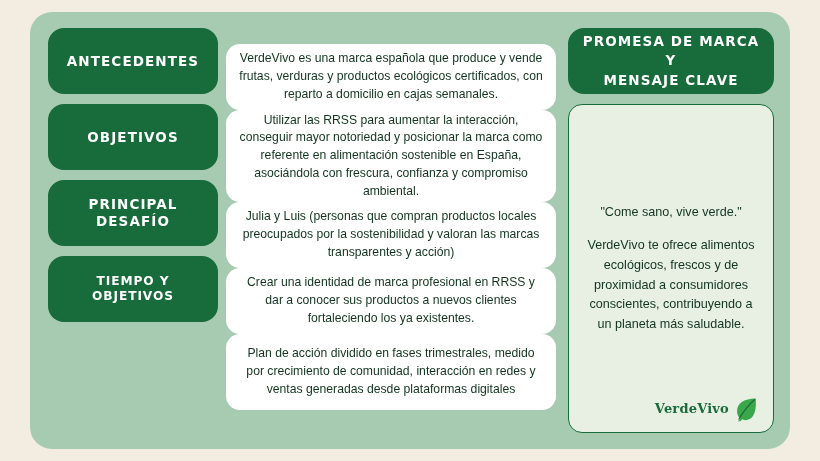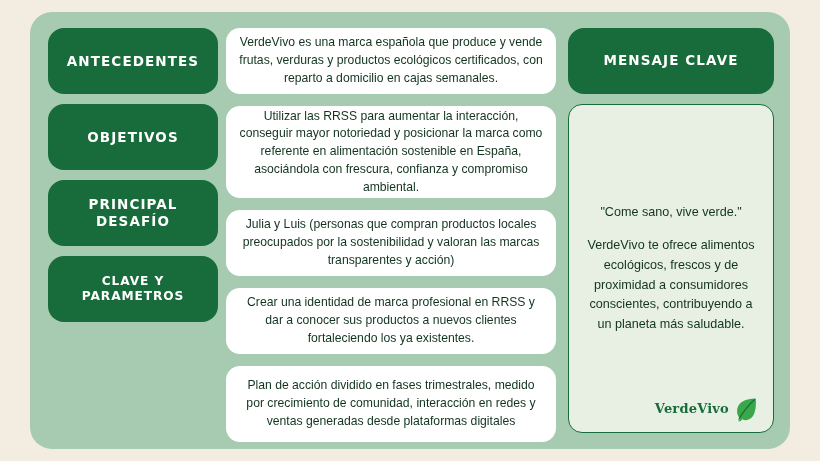--- a/index.html
+++ b/index.html
@@ -48,25 +48,25 @@
     padding: 0 6px;
     box-sizing: border-box;
   }
   .pill.small {
     font-size: 12.2px;
     letter-spacing: 0.9px;
   }
   .col-mid {
     position: absolute;
     left: 196px;
-    top: 16px;
+    top: 32px;
     width: 330px;
     display: flex;
     flex-direction: column;
-    gap: 12px;
+    gap: 0;
   }
   .card {
     background: #ffffff;
     border-radius: 14px;
     color: #12341f;
     font-size: 12.2px;
     line-height: 1.45;
     text-align: center;
     padding: 10px 12px;
     box-sizing: border-box;
@@ -155,21 +155,21 @@
     <div class="pill">
       <span>ANTECEDENTES</span>
     </div>
     <div class="pill">
       <span>OBJETIVOS</span>
     </div>
     <div class="pill">
       <span>PRINCIPAL DESAFÍO</span>
     </div>
     <div class="pill small">
-      <span>CLAVE Y PARAMETROS</span>
+      <span>TIEMPO Y OBJETIVOS</span>
     </div>
   </div>
 
   <div class="col-mid">
     <div class="card h1">
       <span>VerdeVivo es una marca española que produce y vende frutas, verduras y productos ecológicos certificados, con reparto a domicilio en cajas semanales.</span>
     </div>
     <div class="card h2">
       <span>Utilizar las RRSS para aumentar la interacción, conseguir mayor notoriedad y posicionar la marca como referente en alimentación sostenible en España, asociándola con frescura, confianza y compromiso ambiental.</span>
     </div>
@@ -179,20 +179,21 @@
     <div class="card h4">
       <span>Crear una identidad de marca profesional en RRSS y dar a conocer sus productos a nuevos clientes fortaleciendo los ya existentes.</span>
     </div>
     <div class="card h5">
       <span>Plan de acción dividido en fases trimestrales, medido por crecimiento de comunidad, interacción en redes y ventas generadas desde plataformas digitales</span>
     </div>
   </div>
 
   <div class="col-right">
     <div class="promise-header">
+      <span>PROMESA DE MARCA Y</span>
       <span>MENSAJE CLAVE</span>
     </div>
     <div class="promise-body">
       <div class="promise-quote">"Come sano, vive verde."</div>
       <div>VerdeVivo te ofrece alimentos ecológicos, frescos y de proximidad a consumidores conscientes, contribuyendo a un planeta más saludable.</div>
       <div class="logo">
         <span class="logo-text">VerdeVivo</span>
         <svg class="logo-leaf" viewBox="0 0 32 32">
           <path d="M28 3C13 3 5 9 5 19c0 4 2 7 4 9l-3 3h3l2.5-2.5C14 30 17 30 19 29c8-3 10-14 9-26z" fill="#3aa84a"></path>
           <path d="M27 4C18 12 12 20 7 29" stroke="#186b3a" stroke-width="1.4" fill="none"></path>

